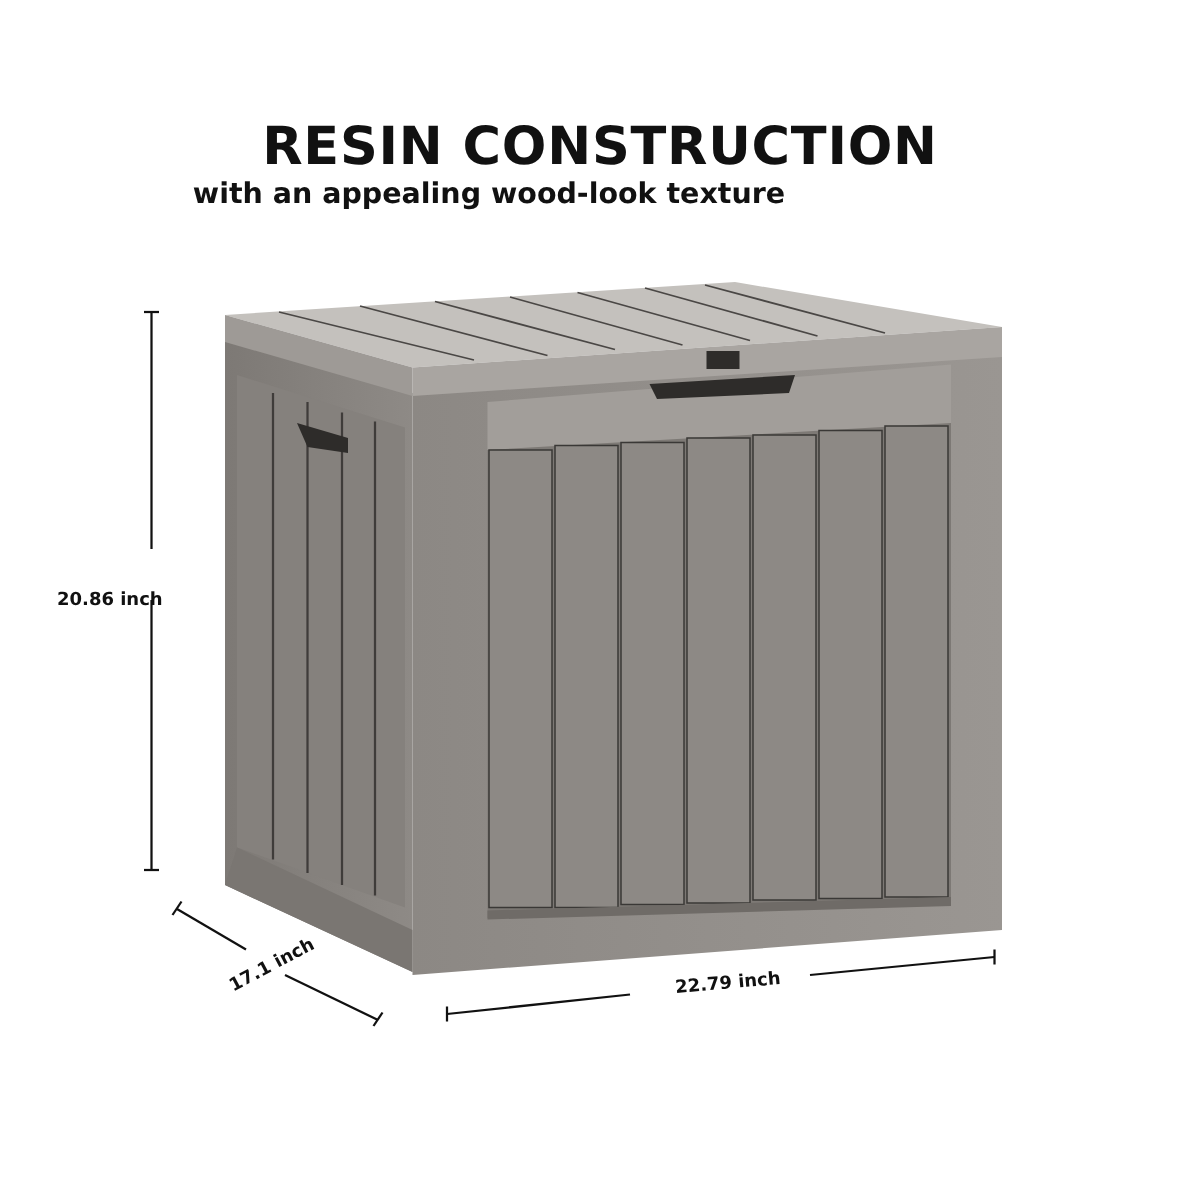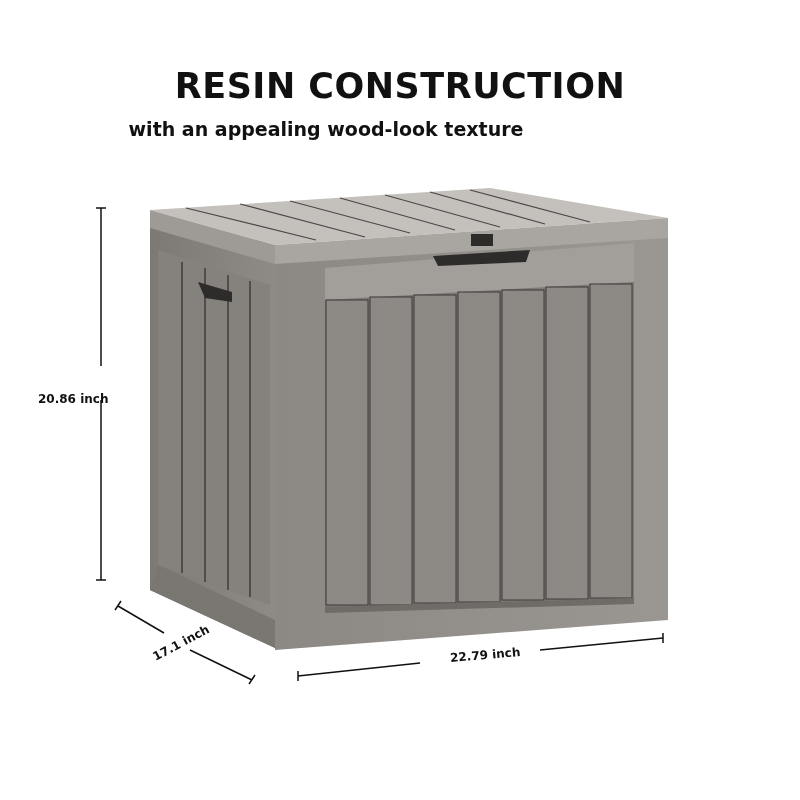--- a/index.html
+++ b/index.html
@@ -1,18 +1,18 @@
 <!DOCTYPE html>
 <html><head>
 <meta charset="utf-8">
 <style>
   html, body { margin: 0; padding: 0; background: #ffffff; }
   body { width: 800px; height: 800px; position: relative; overflow: hidden;
          font-family: "DejaVu Sans", sans-serif; }
-  .title { position: absolute; left: 0; width: 800px; text-align: center; top: 66px;
+  .title { position: absolute; left: 0; width: 800px; text-align: center; top: 78px;
            font-size: 35px; font-weight: bold; color: #111; letter-spacing: 0.5px; }
   .subtitle { position: absolute; left: 0; width: 652px; text-align: center; top: 118px;
               font-size: 19px; font-weight: bold; color: #111; }
   .dim-label { position: absolute; font-size: 12px; font-weight: bold; color: #111; white-space: nowrap; }
   svg.scene { position: absolute; left: 0; top: 0; }
 </style>
 </head>
 <body>
 
 <div class="title">RESIN CONSTRUCTION</div>

